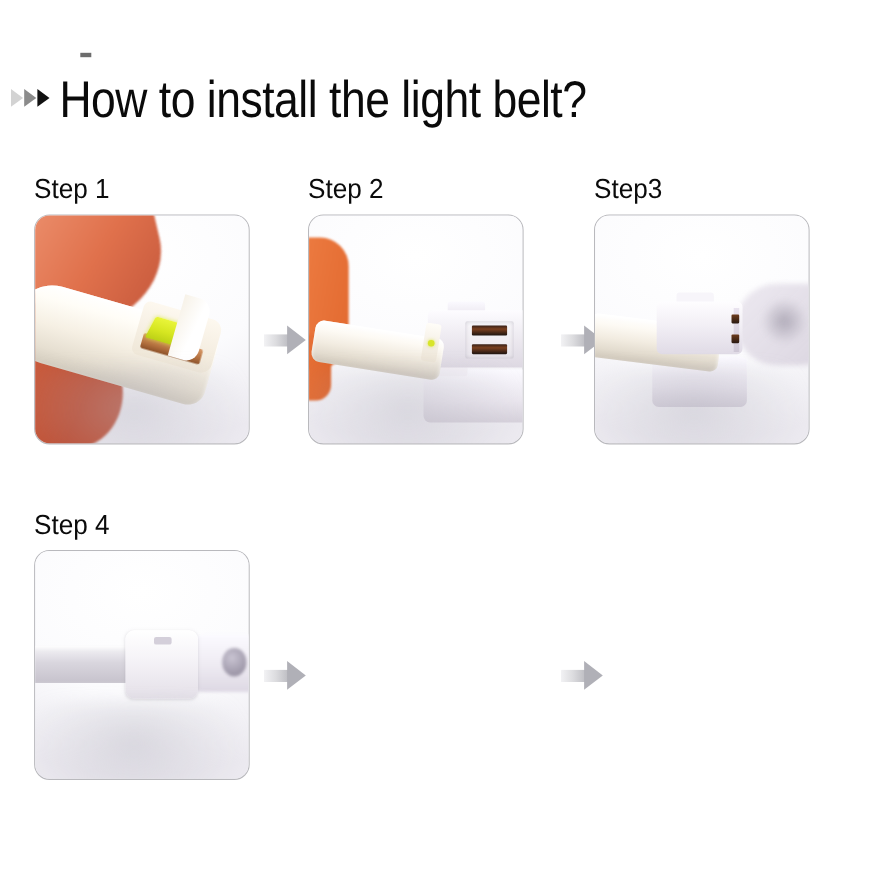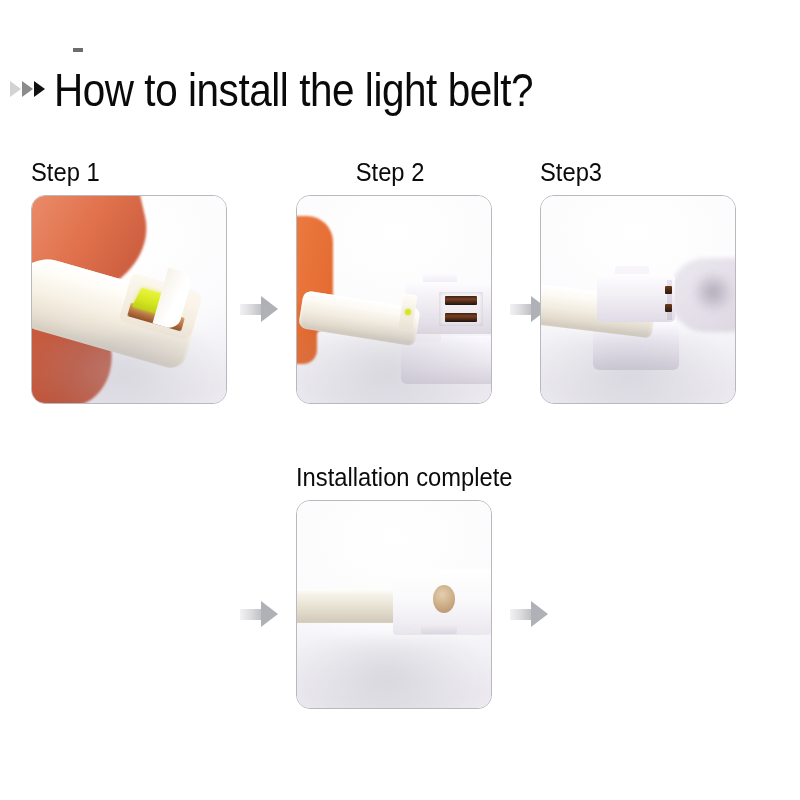--- a/index.html
+++ b/index.html
@@ -72,21 +72,21 @@
   }
   .step-row {
     position: relative;
     height: 305px;
   }
   .step-cell {
     position: absolute;
     width: 198px;
   }
   .step-cell.c0 { left: 31px; }
-  .step-cell.c1 { left: 296px; text-align: center; }
+  .step-cell.c1 { left: 280px; }
   .step-cell.c2 { left: 540px; }
 
   .step-label {
     font-size: 25px;
     color: #0b0b0b;
     font-family: "Liberation Sans", sans-serif;
     line-height: 1;
     margin-bottom: 10px;
     white-space: nowrap;
     transform: scaleX(0.95);
@@ -591,39 +591,40 @@
           <div class="s3-pin s3-pin2"></div>
           <div class="bg-shadow"></div>
         </div>
       </div>
     </div>
 
   </div>
 
   <div class="step-row">
 
+    <div class="step-cell c0">
+      <div class="step-label">Step 4</div>
+      <div class="photo">
+        <div class="scene">
+          <div class="bg-white"></div>
+          <div class="tube s4-tube"></div>
+          <div class="conn-body s4-tail"></div>
+          <div class="s4-hole"></div>
+          <div class="conn-body s4-conn"></div>
+          <div class="s4-slot"></div>
+          <div class="bg-shadow"></div>
+        </div>
+      </div>
+    </div>
 
     <div class="step-arrow" style="left:240px; top:136px;">
       <div class="shaft"></div>
       <div class="head"></div>
     </div>
 
-    <div class="step-cell c1">
-      <div class="step-label">Installation complete</div>
-      <div class="photo">
-        <div class="scene">
-          <div class="bg-white"></div>
-          <div class="tube s5-tube"></div>
-          <div class="conn-body s5-conn"></div>
-          <div class="s5-hole"></div>
-          <div class="s5-tab"></div>
-          <div class="bg-shadow"></div>
-        </div>
-      </div>
-    </div>
 
     <div class="step-arrow" style="left:510px; top:136px;">
       <div class="shaft"></div>
       <div class="head"></div>
     </div>
 
 
   </div>
 
 </div>

